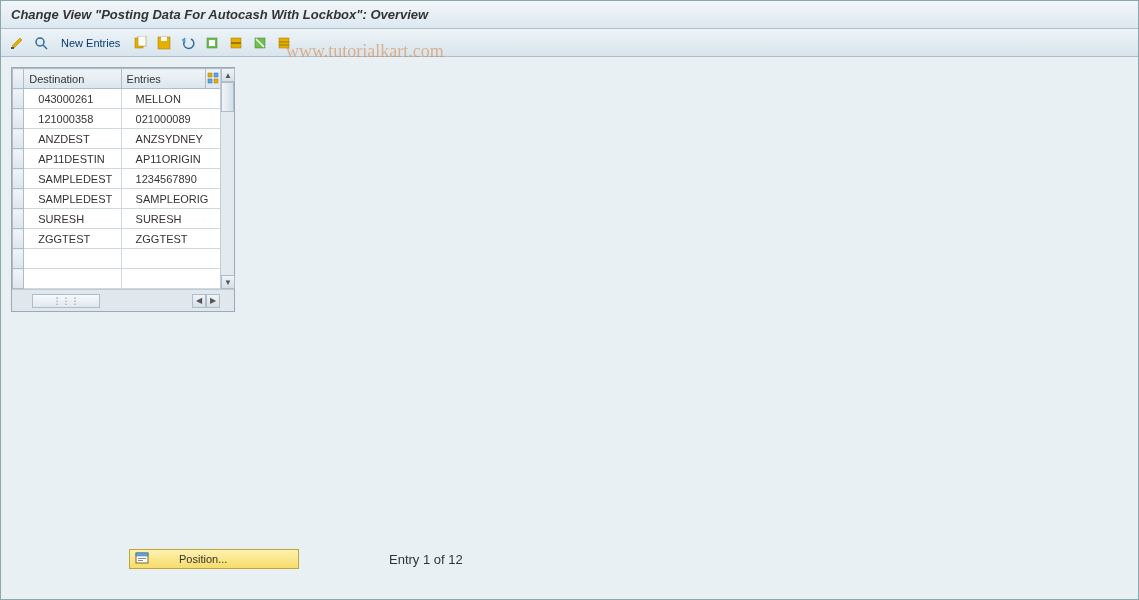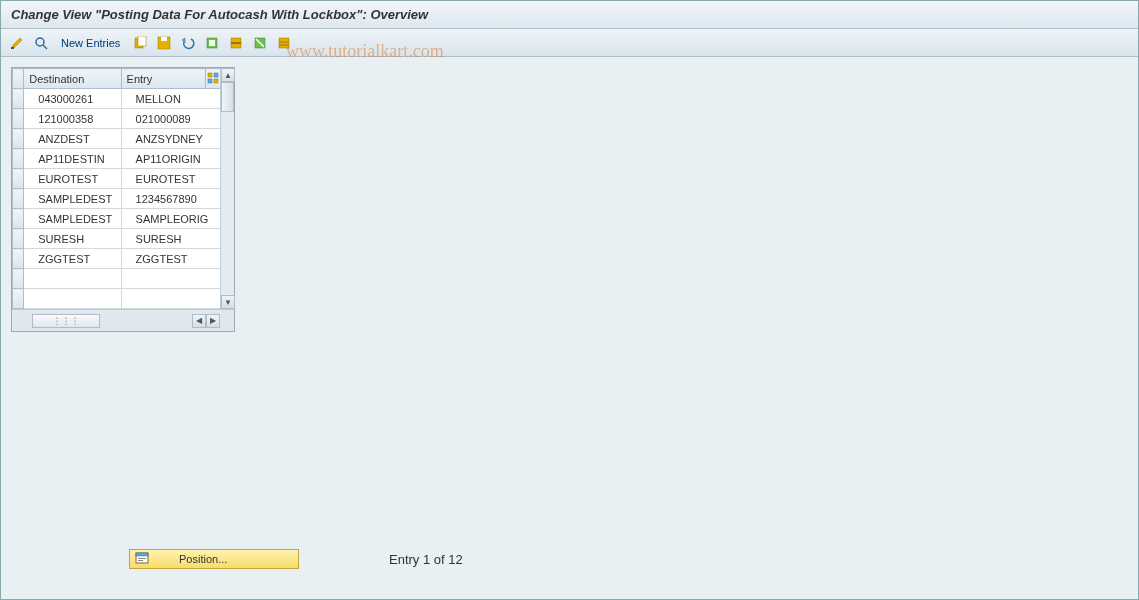--- a/index.html
+++ b/index.html
@@ -264,21 +264,21 @@
 
 <div class="watermark">www.tutorialkart.com</div>
 
 <div class="content">
   <div class="table-outer" style="padding-bottom:22px;">
     <table class="grid">
       <thead>
         <tr>
           <th class="rowsel"></th>
           <th class="col-dest">Destination</th>
-          <th class="col-origin">Entry</th>
+          <th class="col-origin">Entries</th>
           <th class="tools">
             <svg width="12" height="12">
                 <rect x="1" y="1" width="4" height="4" class="ic-y"></rect>
                 <rect x="7" y="1" width="4" height="4" class="ic-b"></rect>
                 <rect x="1" y="7" width="4" height="4" class="ic-b"></rect>
                 <rect x="7" y="7" width="4" height="4" class="ic-y"></rect>
               </svg>
           </th>
         </tr>
       </thead>
@@ -295,25 +295,20 @@
           </tr>
           <tr>
             <td class="rowsel"></td>
             <td class="col-dest">ANZDEST</td>
             <td class="col-origin" colspan="2">ANZSYDNEY</td>
           </tr>
           <tr>
             <td class="rowsel"></td>
             <td class="col-dest">AP11DESTIN</td>
             <td class="col-origin" colspan="2">AP11ORIGIN</td>
-          </tr>
-          <tr>
-            <td class="rowsel"></td>
-            <td class="col-dest">EUROTEST</td>
-            <td class="col-origin" colspan="2">EUROTEST</td>
           </tr>
           <tr>
             <td class="rowsel"></td>
             <td class="col-dest">SAMPLEDEST</td>
             <td class="col-origin" colspan="2">1234567890</td>
           </tr>
           <tr>
             <td class="rowsel"></td>
             <td class="col-dest">SAMPLEDEST</td>
             <td class="col-origin" colspan="2">SAMPLEORIG</td>

